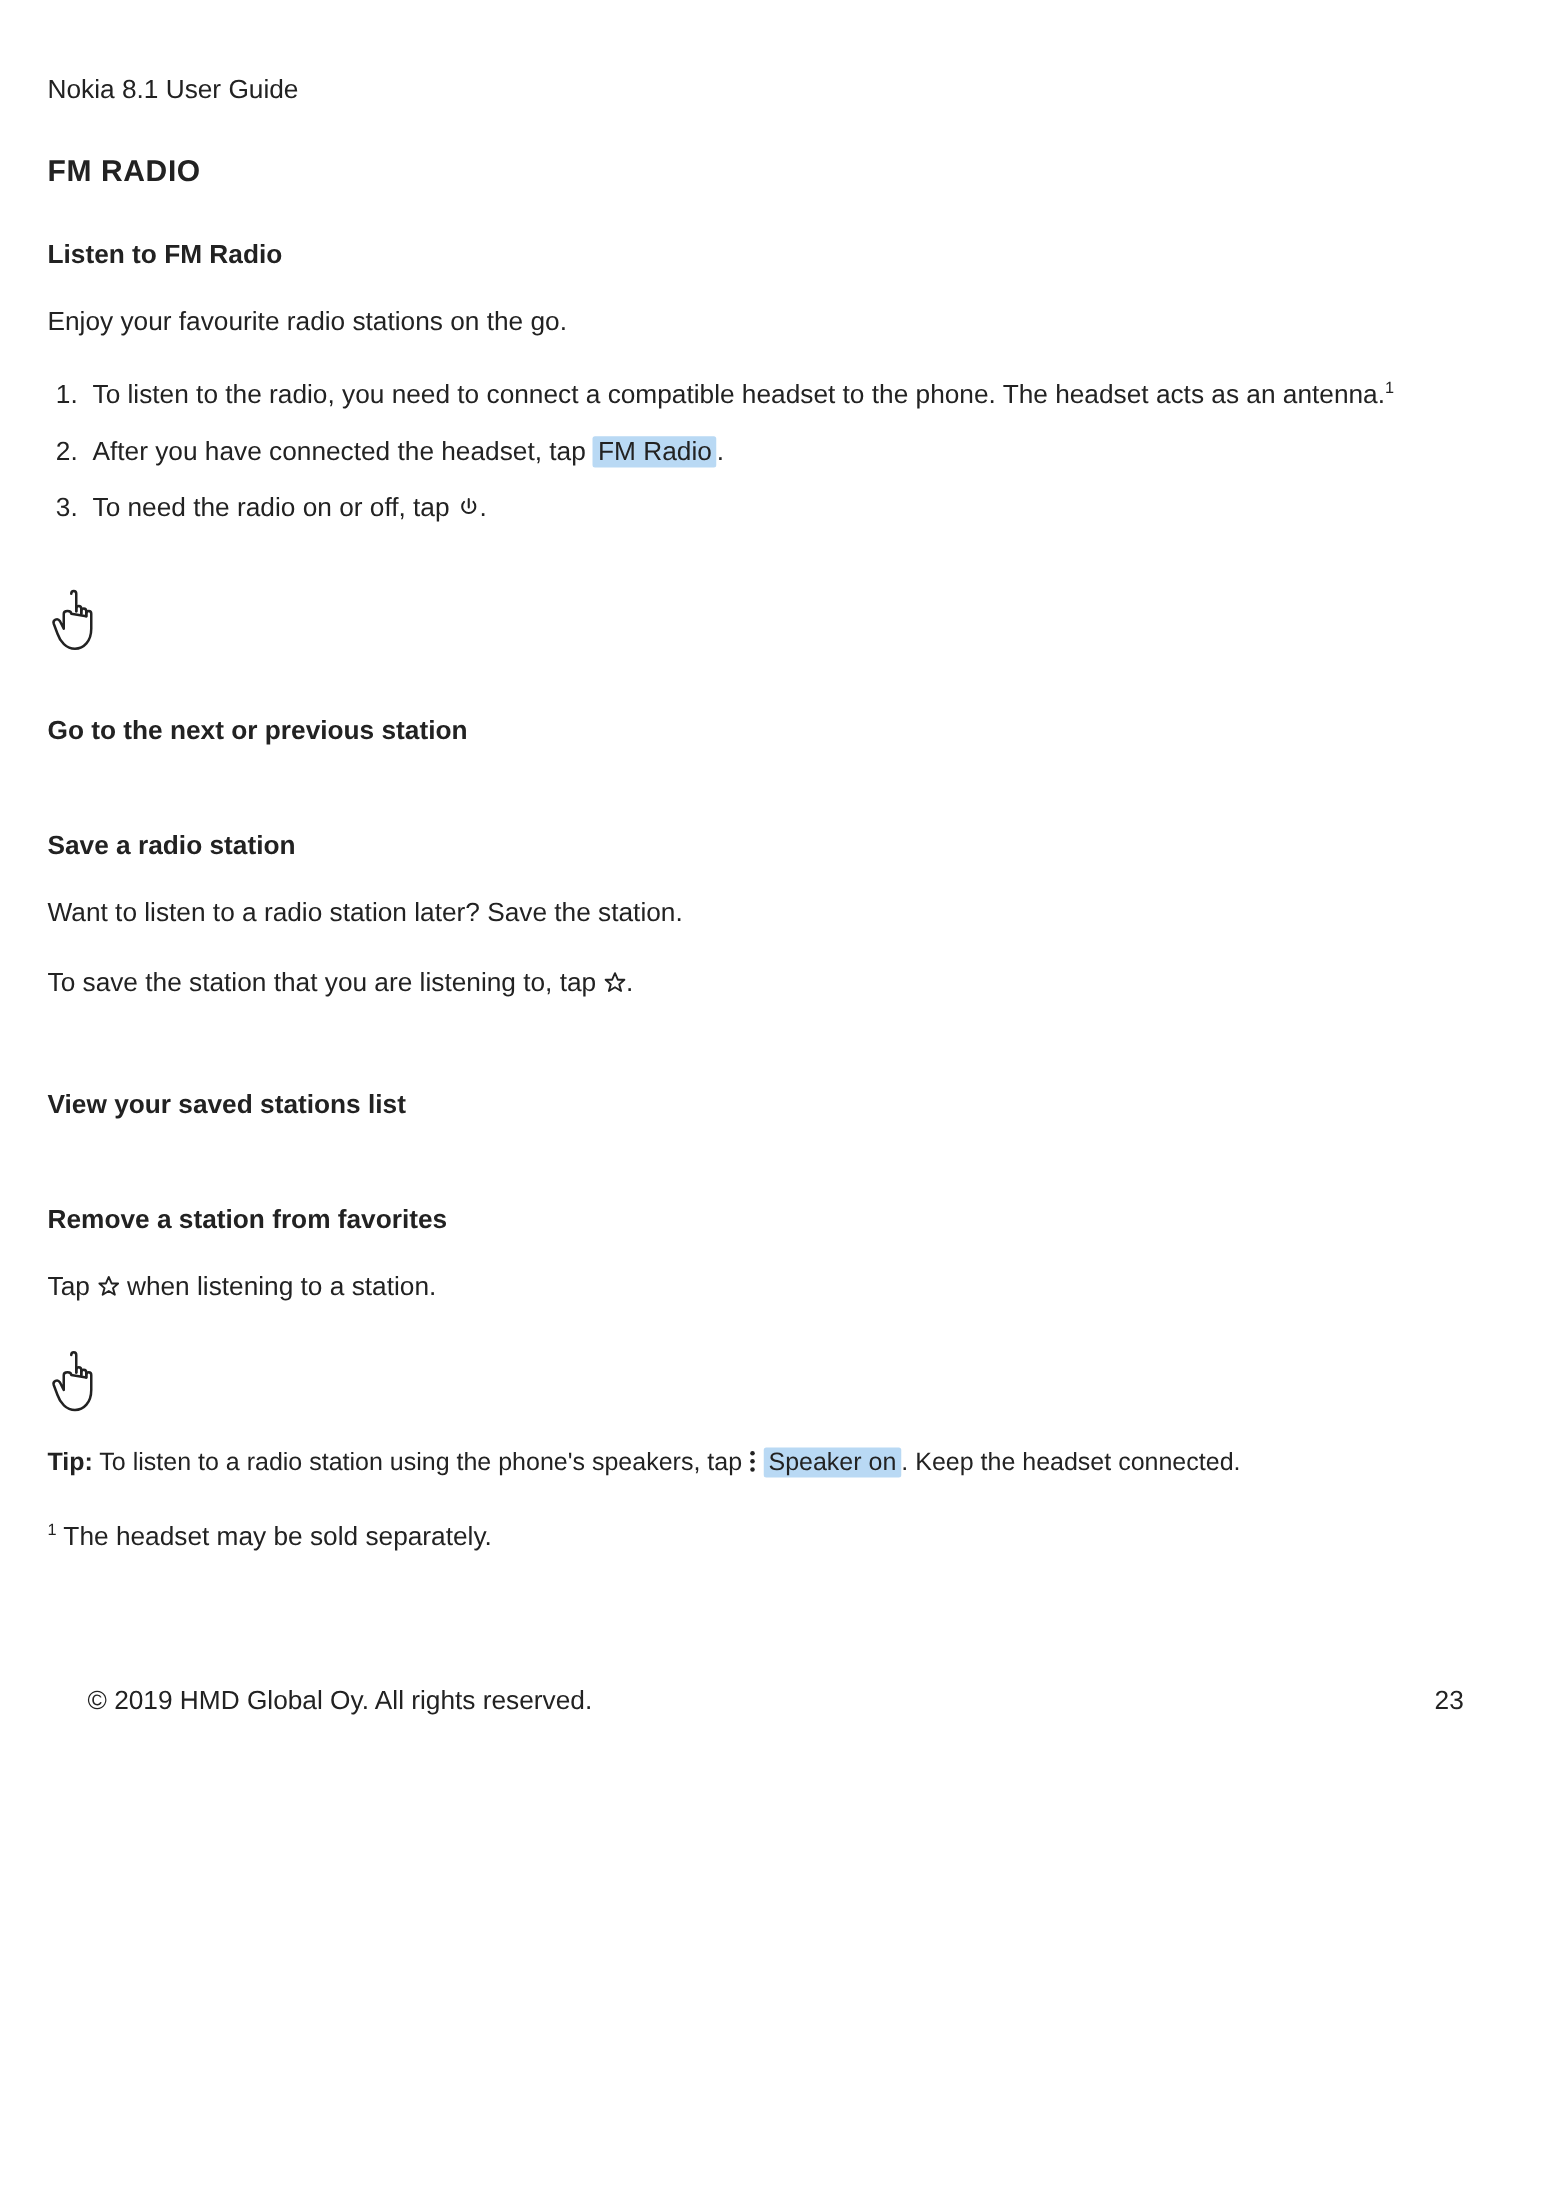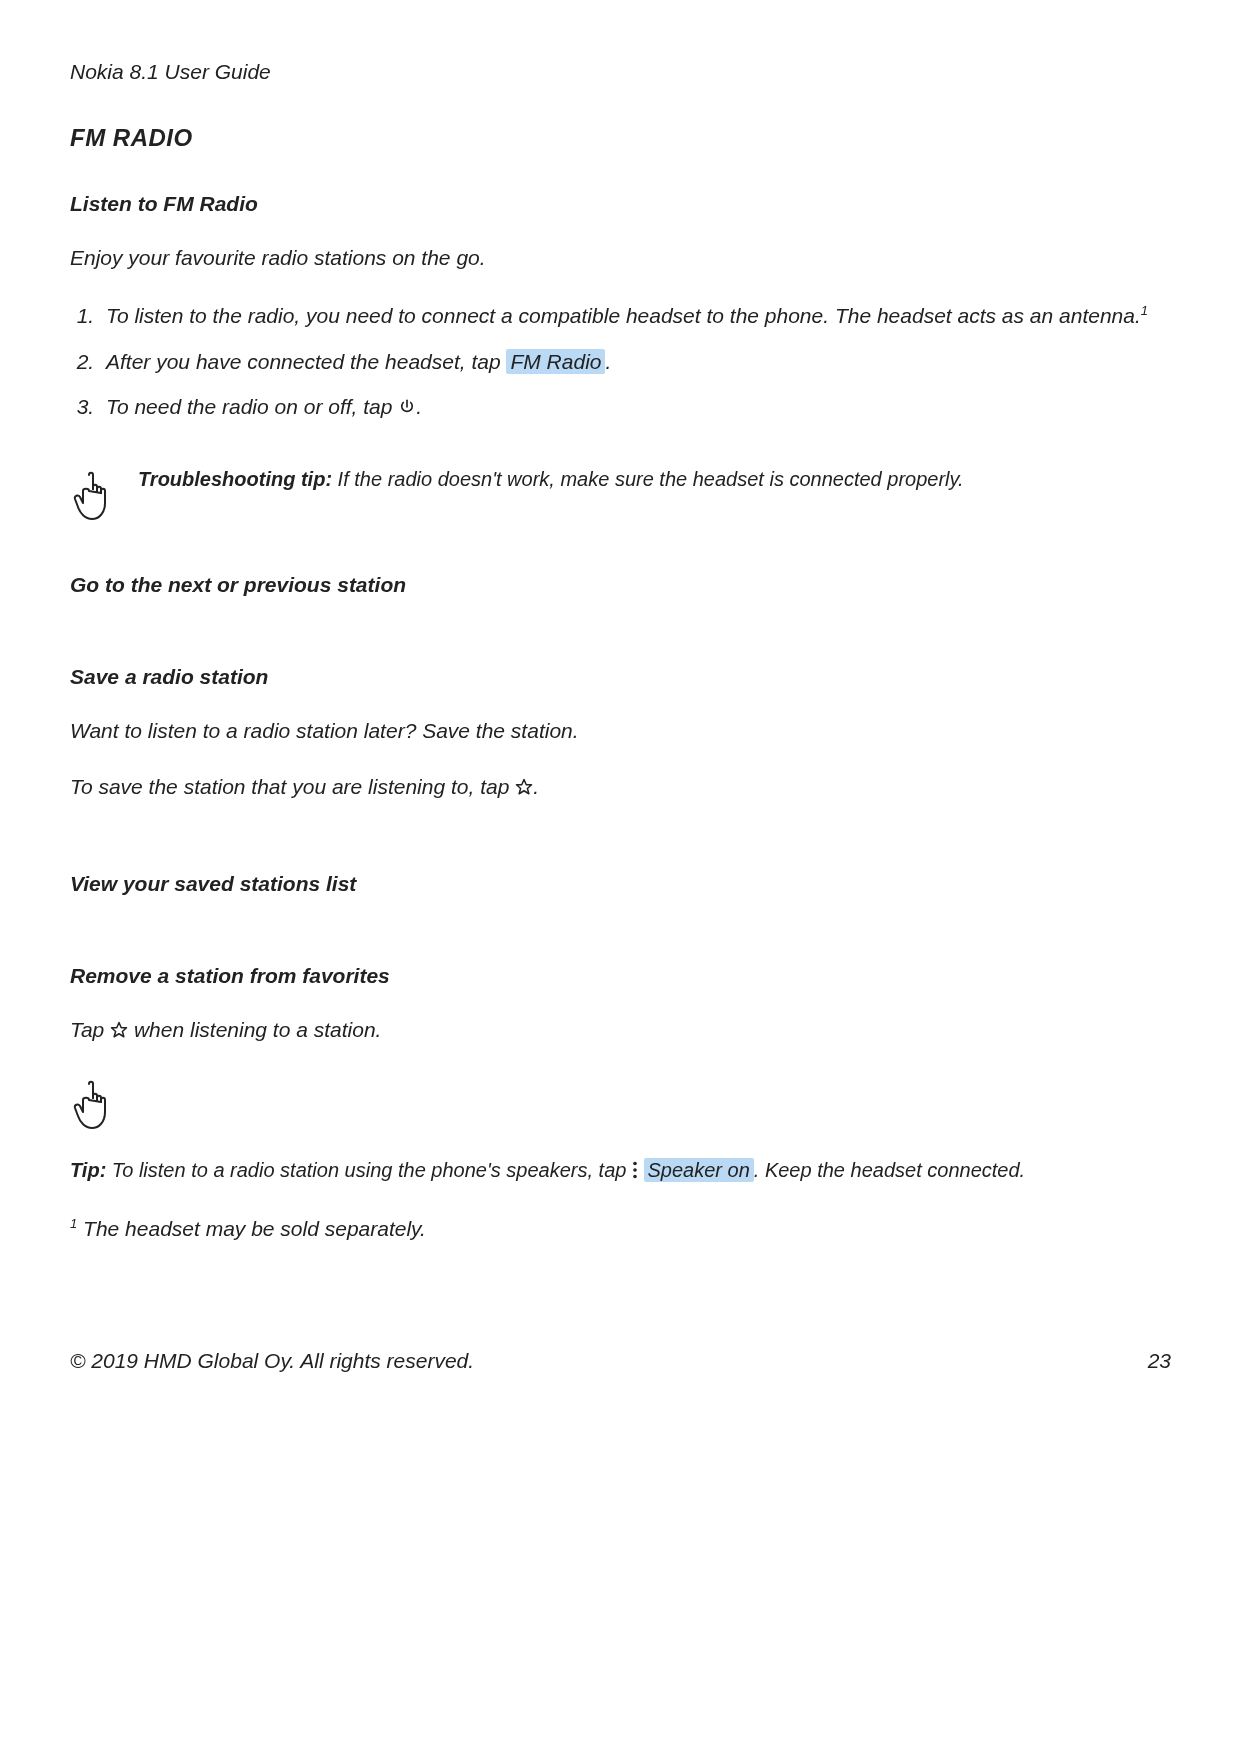--- a/index.html
+++ b/index.html
@@ -7,22 +7,21 @@
     padding: 0;
     background: #fff;
     font-family: "Segoe UI", "Helvetica Neue", Arial, sans-serif;
     color: #222;
   }
   .page {
     width: 1241px;
     height: 1433px;
     position: relative;
     box-sizing: border-box;
-    padding: 60px 70px 60px 70px;
-    font-style: italic;
+    padding: 60px 70px 60px 38px;
   }
   .guide-title {
     font-size: 21px;
     margin-bottom: 40px;
   }
   h1.section-head {
     font-size: 24px;
     font-weight: 700;
     letter-spacing: 0.5px;
     margin: 0 0 40px 0;
@@ -126,23 +125,20 @@
 
   <div class="tip-row">
     <div class="tip-icon">
       <svg viewBox="0 0 44 54" fill="none" stroke="#222" stroke-width="2" stroke-linejoin="round" stroke-linecap="round">
         <path d="M19 6 C19 3 23 3 23 6 L23 20"></path>
         <path d="M23 20 L23 18 C23 15 27 15 27 18 L27 22"></path>
         <path d="M27 22 L27 20 C27 17 31 17 31 20 L31 24"></path>
         <path d="M31 24 L31 22 C31 19 35 19 35 22 L35 34 C35 44 29 50 22 50 C15 50 10 44 8 38 L5 30 C4 27 8 25 10 28 L13 34 L13 22 C13 19 19 19 19 22 Z"></path>
       </svg>
     </div>
-    <div class="tip-text">
-      <strong>Troubleshooting tip:</strong><span> If the radio doesn't work, make sure the headset is connected properly.</span>
-    </div>
   </div>
 
   <h2 class="subhead">Go to the next or previous station</h2>
 
   <div class="section-gap"></div>
 
   <h2 class="subhead">Save a radio station</h2>
   <p class="body">Want to listen to a radio station later? Save the station.</p>
   <p class="body">
     <span>To save the station that you are listening to, tap </span><span class="icon-inline">

